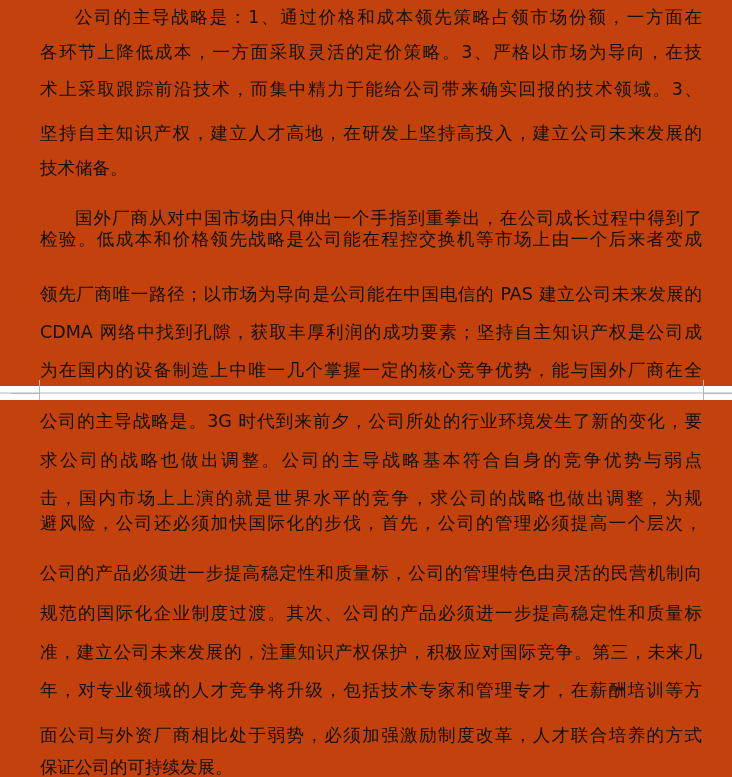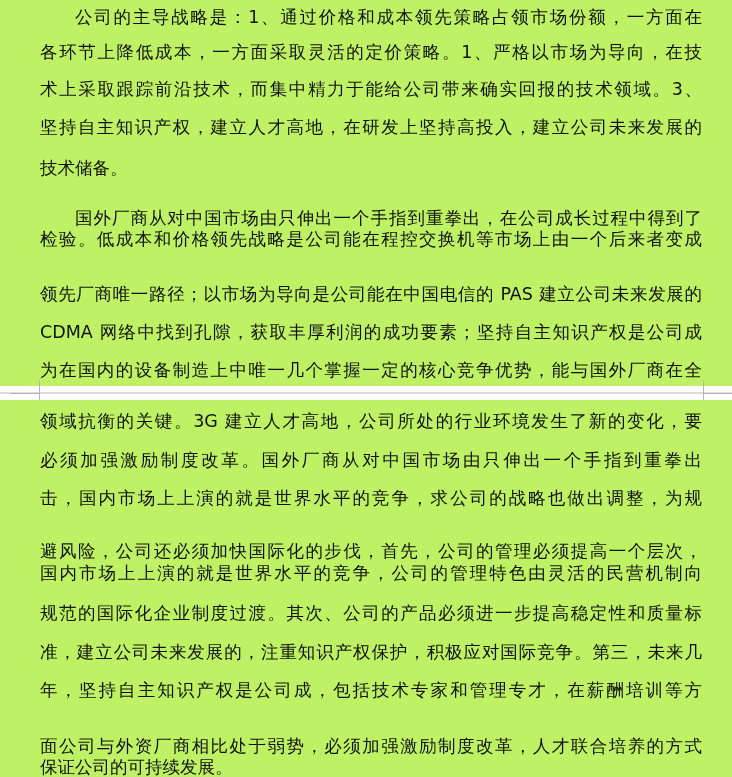--- a/index.html
+++ b/index.html
@@ -1,41 +1,41 @@
 <!DOCTYPE html>
 <html><head>
 <meta charset="utf-8">
 <style>
   html, body { margin:0; padding:0; background:#ffffff; }
   body { width:732px; height:777px; overflow:hidden; position:relative;
          font-family: "DejaVu Sans", "Liberation Sans", sans-serif; color:#111; }
-  .page { position:absolute; left:0; width:732px; background:#bef264; overflow:hidden; }
+  .page { position:absolute; left:0; width:732px; background:#c2410c; overflow:hidden; }
   .page1 { top:0; height:386px; }
   .page2 { top:400px; height:377px; }
   .gap { position:absolute; left:0; top:386px; width:732px; height:14px; background:#ffffff; }
   .gap-line { position:absolute; left:0; top:6px; width:732px; height:2px; background:#dcdcdc; }
   .corner { position:absolute; width:28px; height:13px; border-color:#b5b5b5; border-style:solid; border-width:0; }
   .c-bl { left:11px; top:-6px; border-bottom-width:1px; border-right-width:1px; }
   .c-tl { left:11px; top:7px; border-top-width:1px; border-right-width:1px; }
   .c-br { right:0; top:-6px; border-bottom-width:1px; border-left-width:1px; }
   .c-tr { right:0; top:7px; border-top-width:1px; border-left-width:1px; }
   .line { position:absolute; left:40px; width:662px; height:38px; line-height:38px;
           font-size:17.5px; white-space:nowrap; text-align:justify; text-align-last:justify; }
   .line.indent { left:75px; width:627px; }
   .line.last { text-align-last:left; }
 </style>
 </head>
 <body>
 
 <div class="page page1">
   <div>
     <div class="line indent" style="top:-2px">公司的主导战略是：1、通过价格和成本领先策略占领市场份额，一方面在</div>
-    <div class="line" style="top:33px">各环节上降低成本，一方面采取灵活的定价策略。1、严格以市场为导向，在技</div>
+    <div class="line" style="top:33px">各环节上降低成本，一方面采取灵活的定价策略。3、严格以市场为导向，在技</div>
     <div class="line" style="top:70px">术上采取跟踪前沿技术，而集中精力于能给公司带来确实回报的技术领域。3、</div>
-    <div class="line" style="top:108px">坚持自主知识产权，建立人才高地，在研发上坚持高投入，建立公司未来发展的</div>
+    <div class="line" style="top:114px">坚持自主知识产权，建立人才高地，在研发上坚持高投入，建立公司未来发展的</div>
     <div class="line last" style="top:149px">技术储备。</div>
   </div>
   <div>
     <div class="line indent" style="top:199px">国外厂商从对中国市场由只伸出一个手指到重拳出，在公司成长过程中得到了</div>
     <div class="line" style="top:220px">检验。低成本和价格领先战略是公司能在程控交换机等市场上由一个后来者变成</div>
     <div class="line" style="top:275px">领先厂商唯一路径；以市场为导向是公司能在中国电信的 PAS 建立公司未来发展的</div>
     <div class="line" style="top:313px">CDMA 网络中找到孔隙，获取丰厚利润的成功要素；坚持自主知识产权是公司成</div>
     <div class="line" style="top:351px">为在国内的设备制造上中唯一几个掌握一定的核心竞争优势，能与国外厂商在全</div>
   </div>
 </div>
@@ -43,24 +43,24 @@
 <div class="gap">
   <div class="gap-line"></div>
   <div class="corner c-bl"></div>
   <div class="corner c-tl"></div>
   <div class="corner c-br"></div>
   <div class="corner c-tr"></div>
 </div>
 
 <div class="page page2">
   <div>
-    <div class="line" style="top:2px">领域抗衡的关键。3G 建立人才高地，公司所处的行业环境发生了新的变化，要</div>
-    <div class="line" style="top:41px">必须加强激励制度改革。国外厂商从对中国市场由只伸出一个手指到重拳出</div>
+    <div class="line" style="top:2px">公司的主导战略是。3G 时代到来前夕，公司所处的行业环境发生了新的变化，要</div>
+    <div class="line" style="top:41px">求公司的战略也做出调整。公司的主导战略基本符合自身的竞争优势与弱点</div>
     <div class="line" style="top:79px">击，国内市场上上演的就是世界水平的竞争，求公司的战略也做出调整，为规</div>
-    <div class="line" style="top:132px">避风险，公司还必须加快国际化的步伐，首先，公司的管理必须提高一个层次，</div>
-    <div class="line" style="top:154px">国内市场上上演的就是世界水平的竞争，公司的管理特色由灵活的民营机制向</div>
+    <div class="line" style="top:104px">避风险，公司还必须加快国际化的步伐，首先，公司的管理必须提高一个层次，</div>
+    <div class="line" style="top:154px">公司的产品必须进一步提高稳定性和质量标，公司的管理特色由灵活的民营机制向</div>
     <div class="line" style="top:194px">规范的国际化企业制度过渡。其次、公司的产品必须进一步提高稳定性和质量标</div>
     <div class="line" style="top:233px">准，建立公司未来发展的，注重知识产权保护，积极应对国际竞争。第三，未来几</div>
-    <div class="line" style="top:271px">年，坚持自主知识产权是公司成，包括技术专家和管理专才，在薪酬培训等方</div>
-    <div class="line" style="top:327px">面公司与外资厂商相比处于弱势，必须加强激励制度改革，人才联合培养的方式</div>
+    <div class="line" style="top:271px">年，对专业领域的人才竞争将升级，包括技术专家和管理专才，在薪酬培训等方</div>
+    <div class="line" style="top:316px">面公司与外资厂商相比处于弱势，必须加强激励制度改革，人才联合培养的方式</div>
     <div class="line last" style="top:348px">保证公司的可持续发展。</div>
   </div>
 </div>
 
 </body></html>

